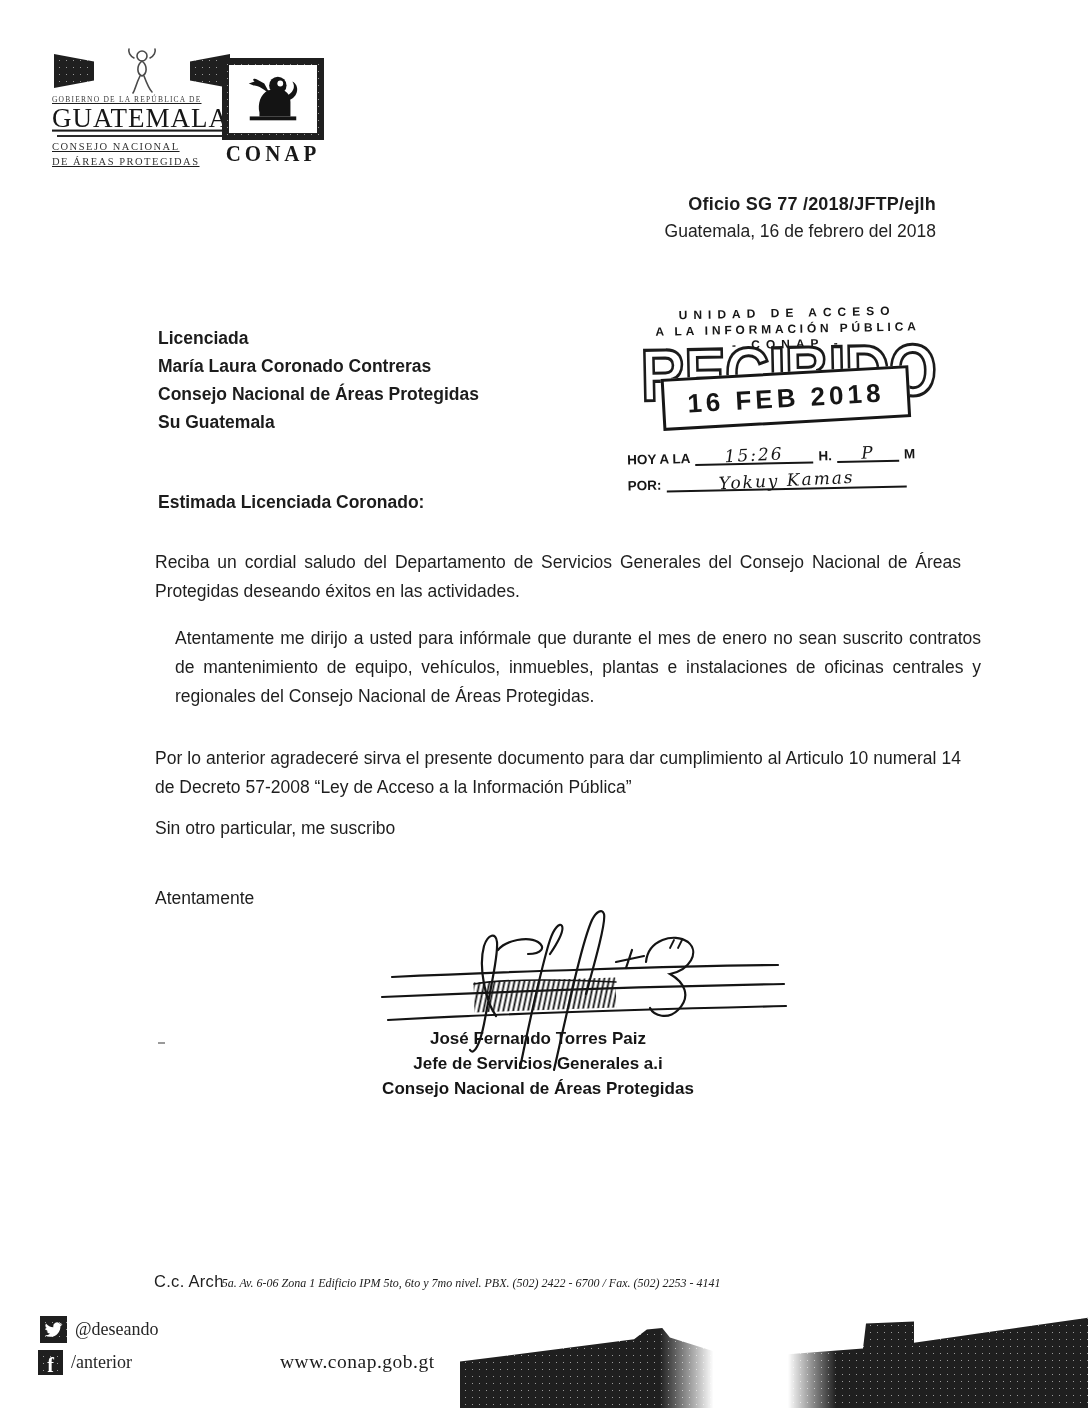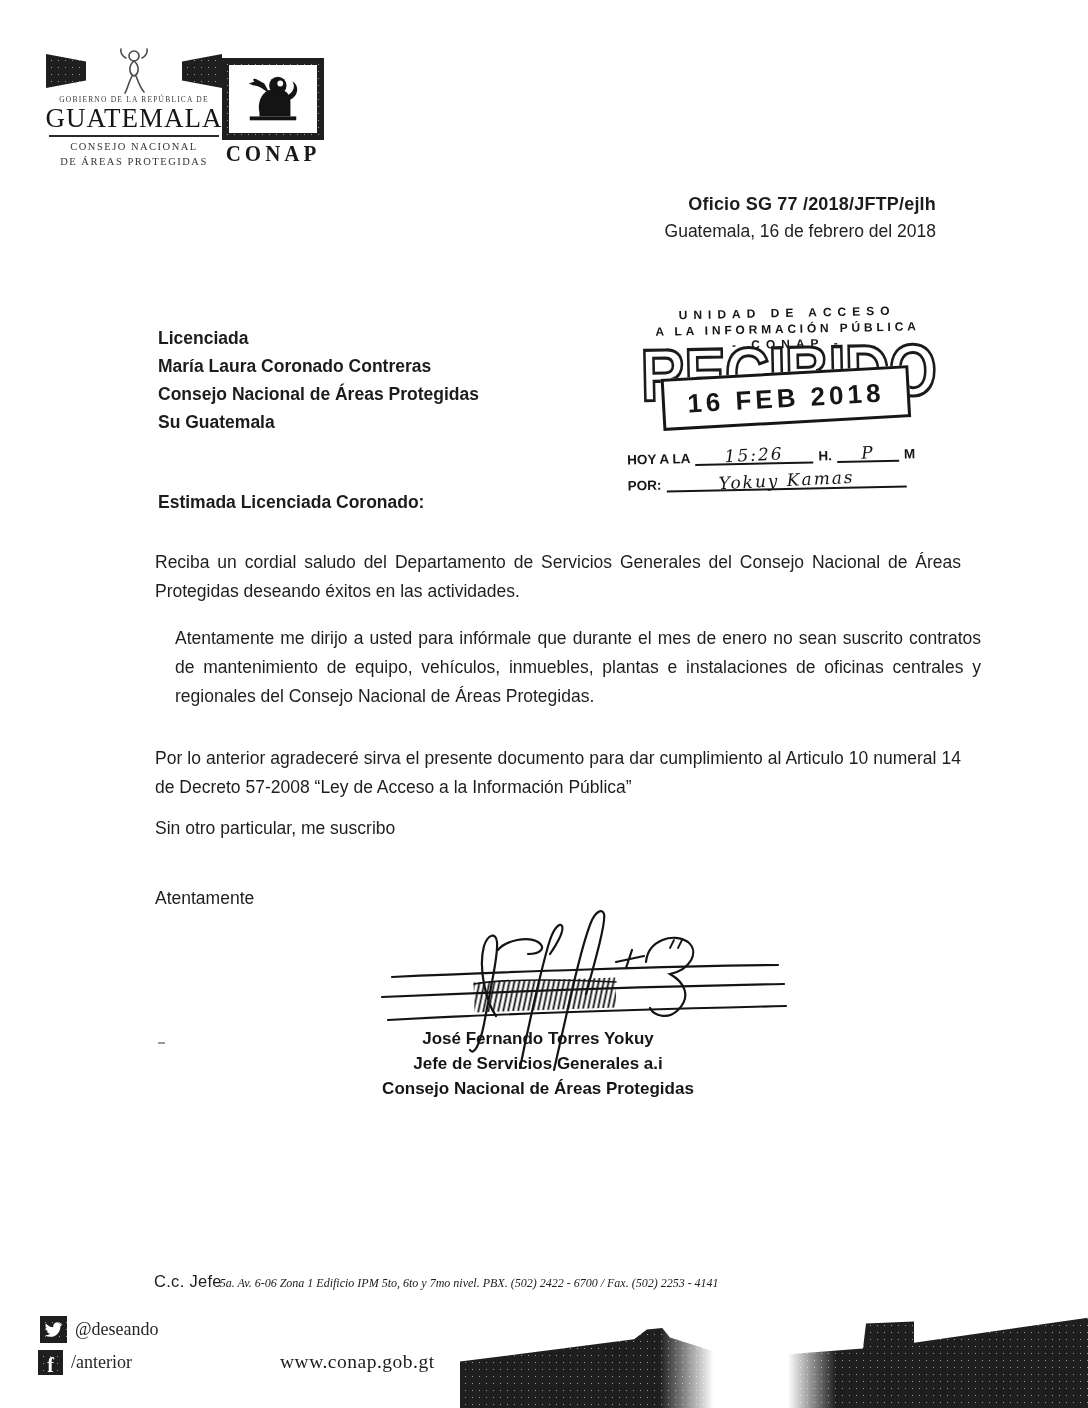--- a/index.html
+++ b/index.html
@@ -5,21 +5,21 @@
   * { margin:0; padding:0; box-sizing:border-box; }
   html,body { background:#e8e8e8; }
   .page {
     position:relative; width:1088px; height:1408px; margin:0 auto;
     background:#ffffff; overflow:hidden;
     font-family:"Liberation Sans", sans-serif; color:#1c1c1c;
   }
   .abs { position:absolute; }
 
   
-  .guat-logo { left:44px; top:50px; width:180px; text-align:center; }
+  .guat-logo { left:52px; top:50px; width:180px; text-align:left;text-decoration:underline; }
   .guat-flags { position:relative; height:44px; }
   .speckle {
     background-color:#1f1f1f;
     background-image:
       radial-gradient(rgba(255,255,255,.9) 14%, transparent 15%),
       radial-gradient(rgba(255,255,255,.55) 11%, transparent 12%);
     background-size:4px 4px, 7px 7px;
     background-position:0 0, 2px 3px;
   }
   .flag-l { position:absolute; left:2px; top:4px; width:40px; height:34px;
@@ -217,29 +217,29 @@
       <path d="M176 172 C 190 110 204 44 214 22 C 218 14 224 10 226 16 C 228 24 218 60 208 96"></path>
       <path d="M238 64 L 266 58 M 254 52 L 248 70"></path>
       <path d="M268 64 C 270 42 296 34 310 44 C 322 54 312 72 292 76 C 306 84 314 98 300 112 C 290 122 276 118 272 110"></path>
       <path d="M292 50 L 296 42 M 300 50 L 304 42" stroke-width="1.8"></path>
       <path d="M96 86 C 130 80 200 82 238 84" stroke-width="1.6"></path>
     </g>
     <rect x="96" y="82" width="142" height="30" fill="url(#scrib)" transform="rotate(-2 167 97)"></rect>
   </svg>
 
   <div class="abs sig-block">
-    <div>José Fernando Torres Yokuy</div>
+    <div>José Fernando Torres Paiz</div>
     <div>Jefe de Servicios Generales a.i</div>
     <div>Consejo Nacional de Áreas Protegidas</div>
   </div>
 
   <div class="abs margin-dash"></div>
 
   <div class="abs footer-line">
-    <span class="footer-cc">C.c. Jefe</span><span class="footer-addr">5a. Av. 6-06 Zona 1 Edificio IPM 5to, 6to y 7mo nivel.  PBX. (502) 2422 - 6700 / Fax. (502) 2253 - 4141</span>
+    <span class="footer-cc">C.c. Arch</span><span class="footer-addr">5a. Av. 6-06 Zona 1 Edificio IPM 5to, 6to y 7mo nivel.  PBX. (502) 2422 - 6700 / Fax. (502) 2253 - 4141</span>
   </div>
 
   <div class="abs social-row social-tw">
     <span class="icon-box speckle">
       <svg width="19" height="19" viewBox="0 0 24 24">
           <path fill="#ffffff" d="M23 5.1c-.8.4-1.7.6-2.6.8.9-.6 1.6-1.5 2-2.5-.9.5-1.9.9-2.9 1.1A4.5 4.5 0 0 0 11.7 8c0 .4 0 .7.1 1A12.8 12.8 0 0 1 2.5 4.3a4.5 4.5 0 0 0 1.4 6 4.4 4.4 0 0 1-2-.6v.1c0 2.2 1.5 4 3.6 4.4-.4.1-.8.2-1.2.2-.3 0-.6 0-.9-.1a4.5 4.5 0 0 0 4.2 3.1A9 9 0 0 1 1 19.3a12.7 12.7 0 0 0 6.9 2c8.3 0 12.8-6.9 12.8-12.8v-.6c.9-.6 1.6-1.4 2.3-2.3z"></path>
         </svg>
     </span>
     <span class="social-label">@deseando</span>
   </div>

